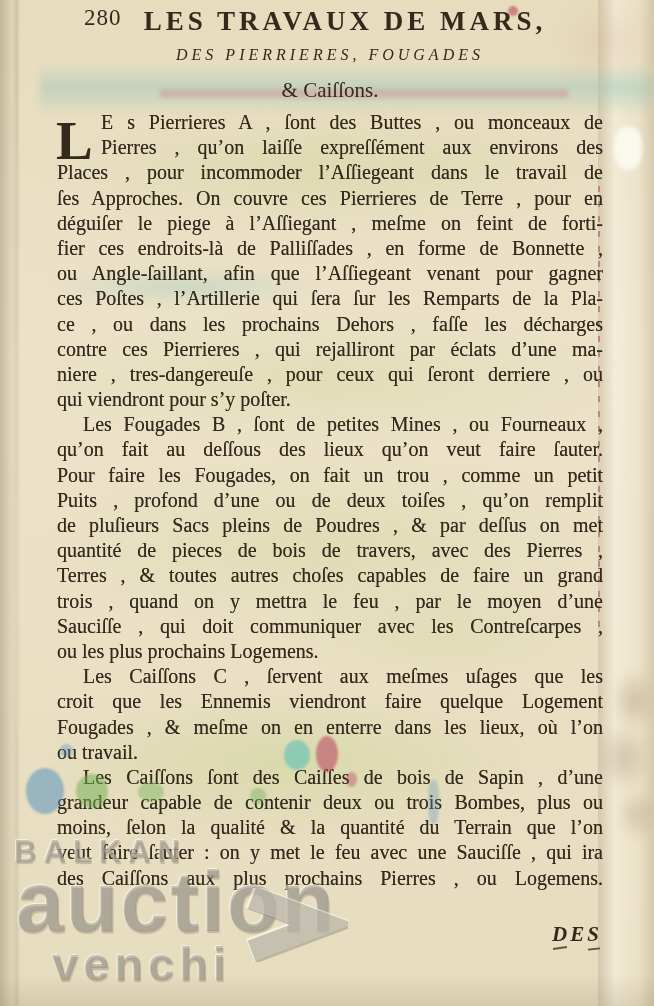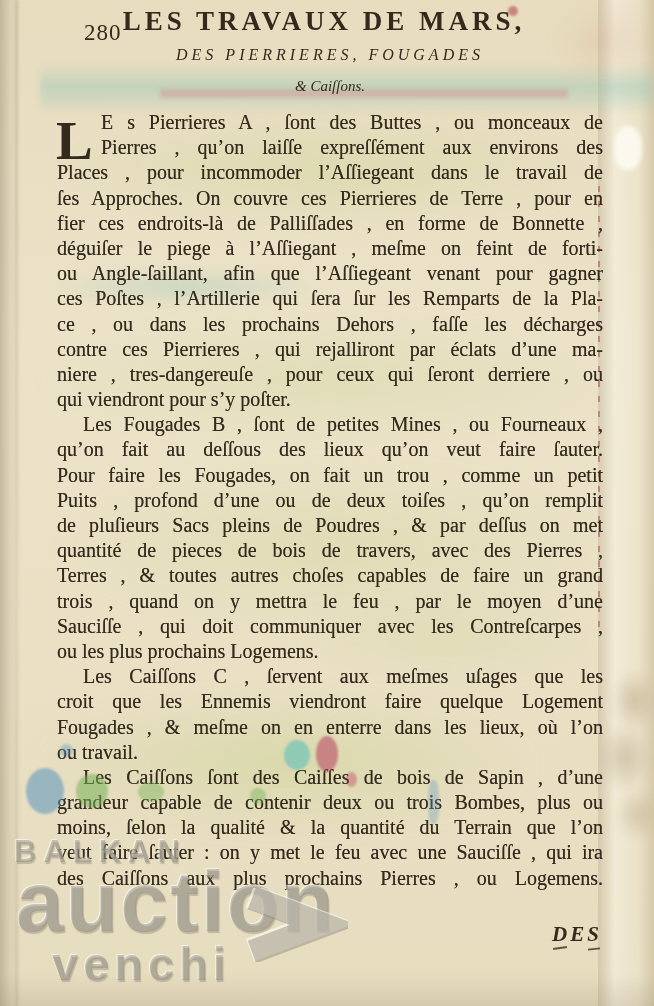--- a/index.html
+++ b/index.html
@@ -56,24 +56,24 @@
   .sp-green3{left:250px;top:788px;width:16px;height:16px;background:rgba(118,178,88,.45);}
   .sp-teal1{left:284px;top:740px;width:26px;height:30px;background:rgba(80,190,185,.55);}
   .sp-crimson1{left:316px;top:736px;width:22px;height:36px;background:rgba(182,62,92,.55);}
   .sp-crimson2{left:346px;top:772px;width:11px;height:15px;background:rgba(182,62,92,.40);}
   .sp-bluestreak{left:428px;top:780px;width:11px;height:44px;border-radius:40%;background:rgba(90,150,190,.32);}
   .sp-reddot-top{left:508px;top:6px;width:10px;height:10px;background:rgba(180,60,70,.55);}
   
   .red-margin-line{left:598px;top:186px;width:2px;height:448px;opacity:.55;filter:blur(.4px);
     background:repeating-linear-gradient(180deg,rgba(150,45,60,.8) 0 6px,rgba(150,45,60,0) 6px 15px);}
   
-  .pagenum{left:84px;top:20px;font-size:23px;letter-spacing:1px;}
-  .h1{left:51px;top:6px;width:546px;text-align:center;font-size:27px;font-weight:bold;letter-spacing:4px;white-space:nowrap;}
+  .pagenum{left:84px;top:5px;font-size:23px;letter-spacing:1px;}
+  .h1{left:72px;top:6px;width:546px;text-align:center;font-size:27px;font-weight:bold;letter-spacing:4px;white-space:nowrap;}
   .h2{left:57px;top:46px;width:546px;text-align:center;font-size:16px;font-style:italic;letter-spacing:4px;white-space:nowrap;}
-  .h3{left:57px;top:78px;width:546px;text-align:center;font-size:15px;font-style:italic;}
+  .h3{left:57px;top:78px;width:546px;text-align:center;font-size:21px;}
   .dropcap{left:56px;top:113px;font-size:55px;line-height:1;font-weight:bold;}
   .bodytext{left:57px;top:110px;width:546px;font-size:20px;line-height:25.2px;
     text-shadow:0 0 .5px rgba(51,41,28,.65);}
   .bodytext .bline{position:static;display:block;text-align:justify;text-align-last:justify;height:25.2px;overflow:visible;box-sizing:border-box;}
   .bodytext .bline.end{text-align-last:left;}
   .bodytext .bline.indent{padding-left:26px;}
   .bodytext .bline.dropgap{padding-left:44px;}
   .catchword{left:552px;top:922px;font-size:21px;font-style:italic;letter-spacing:3px;font-weight:bold;}
   .catchword::before{content:"";position:absolute;left:1px;bottom:-2px;width:14px;height:2px;background:rgba(45,38,25,.75);transform:rotate(-8deg);}
   .catchword::after{content:"";position:absolute;right:2px;bottom:-3px;width:12px;height:2px;background:rgba(45,38,25,.75);transform:rotate(-6deg);}
@@ -118,23 +118,23 @@
   <div class="bodytext">
 
       <span class="bline dropgap">E s Pierrieres A , ſont des Buttes , ou monceaux de</span>
 
       <span class="bline dropgap">Pierres , qu’on laiſſe expreſſément aux environs des</span>
 
       <span class="bline">Places , pour incommoder l’Aſſiegeant dans le travail de</span>
 
       <span class="bline">ſes Approches. On couvre ces Pierrieres de Terre , pour en</span>
 
+      <span class="bline">déguiſer le piege à l’Aſſiegant , meſme on feint de forti-</span>
+
       <span class="bline">fier ces endroits-là de Palliſſades , en forme de Bonnette ,</span>
-
-      <span class="bline">déguiſer le piege à l’Aſſiegant , meſme on feint de forti-</span>
 
       <span class="bline">ou Angle-ſaillant, afin que l’Aſſiegeant venant pour gagner</span>
 
       <span class="bline">ces Poſtes , l’Artillerie qui ſera ſur les Remparts de la Pla-</span>
 
       <span class="bline">ce , ou dans les prochains Dehors , faſſe les décharges</span>
 
       <span class="bline">contre ces Pierrieres , qui rejalliront par éclats d’une ma-</span>
 
       <span class="bline">niere , tres-dangereuſe , pour ceux qui ſeront derriere , ou</span>

